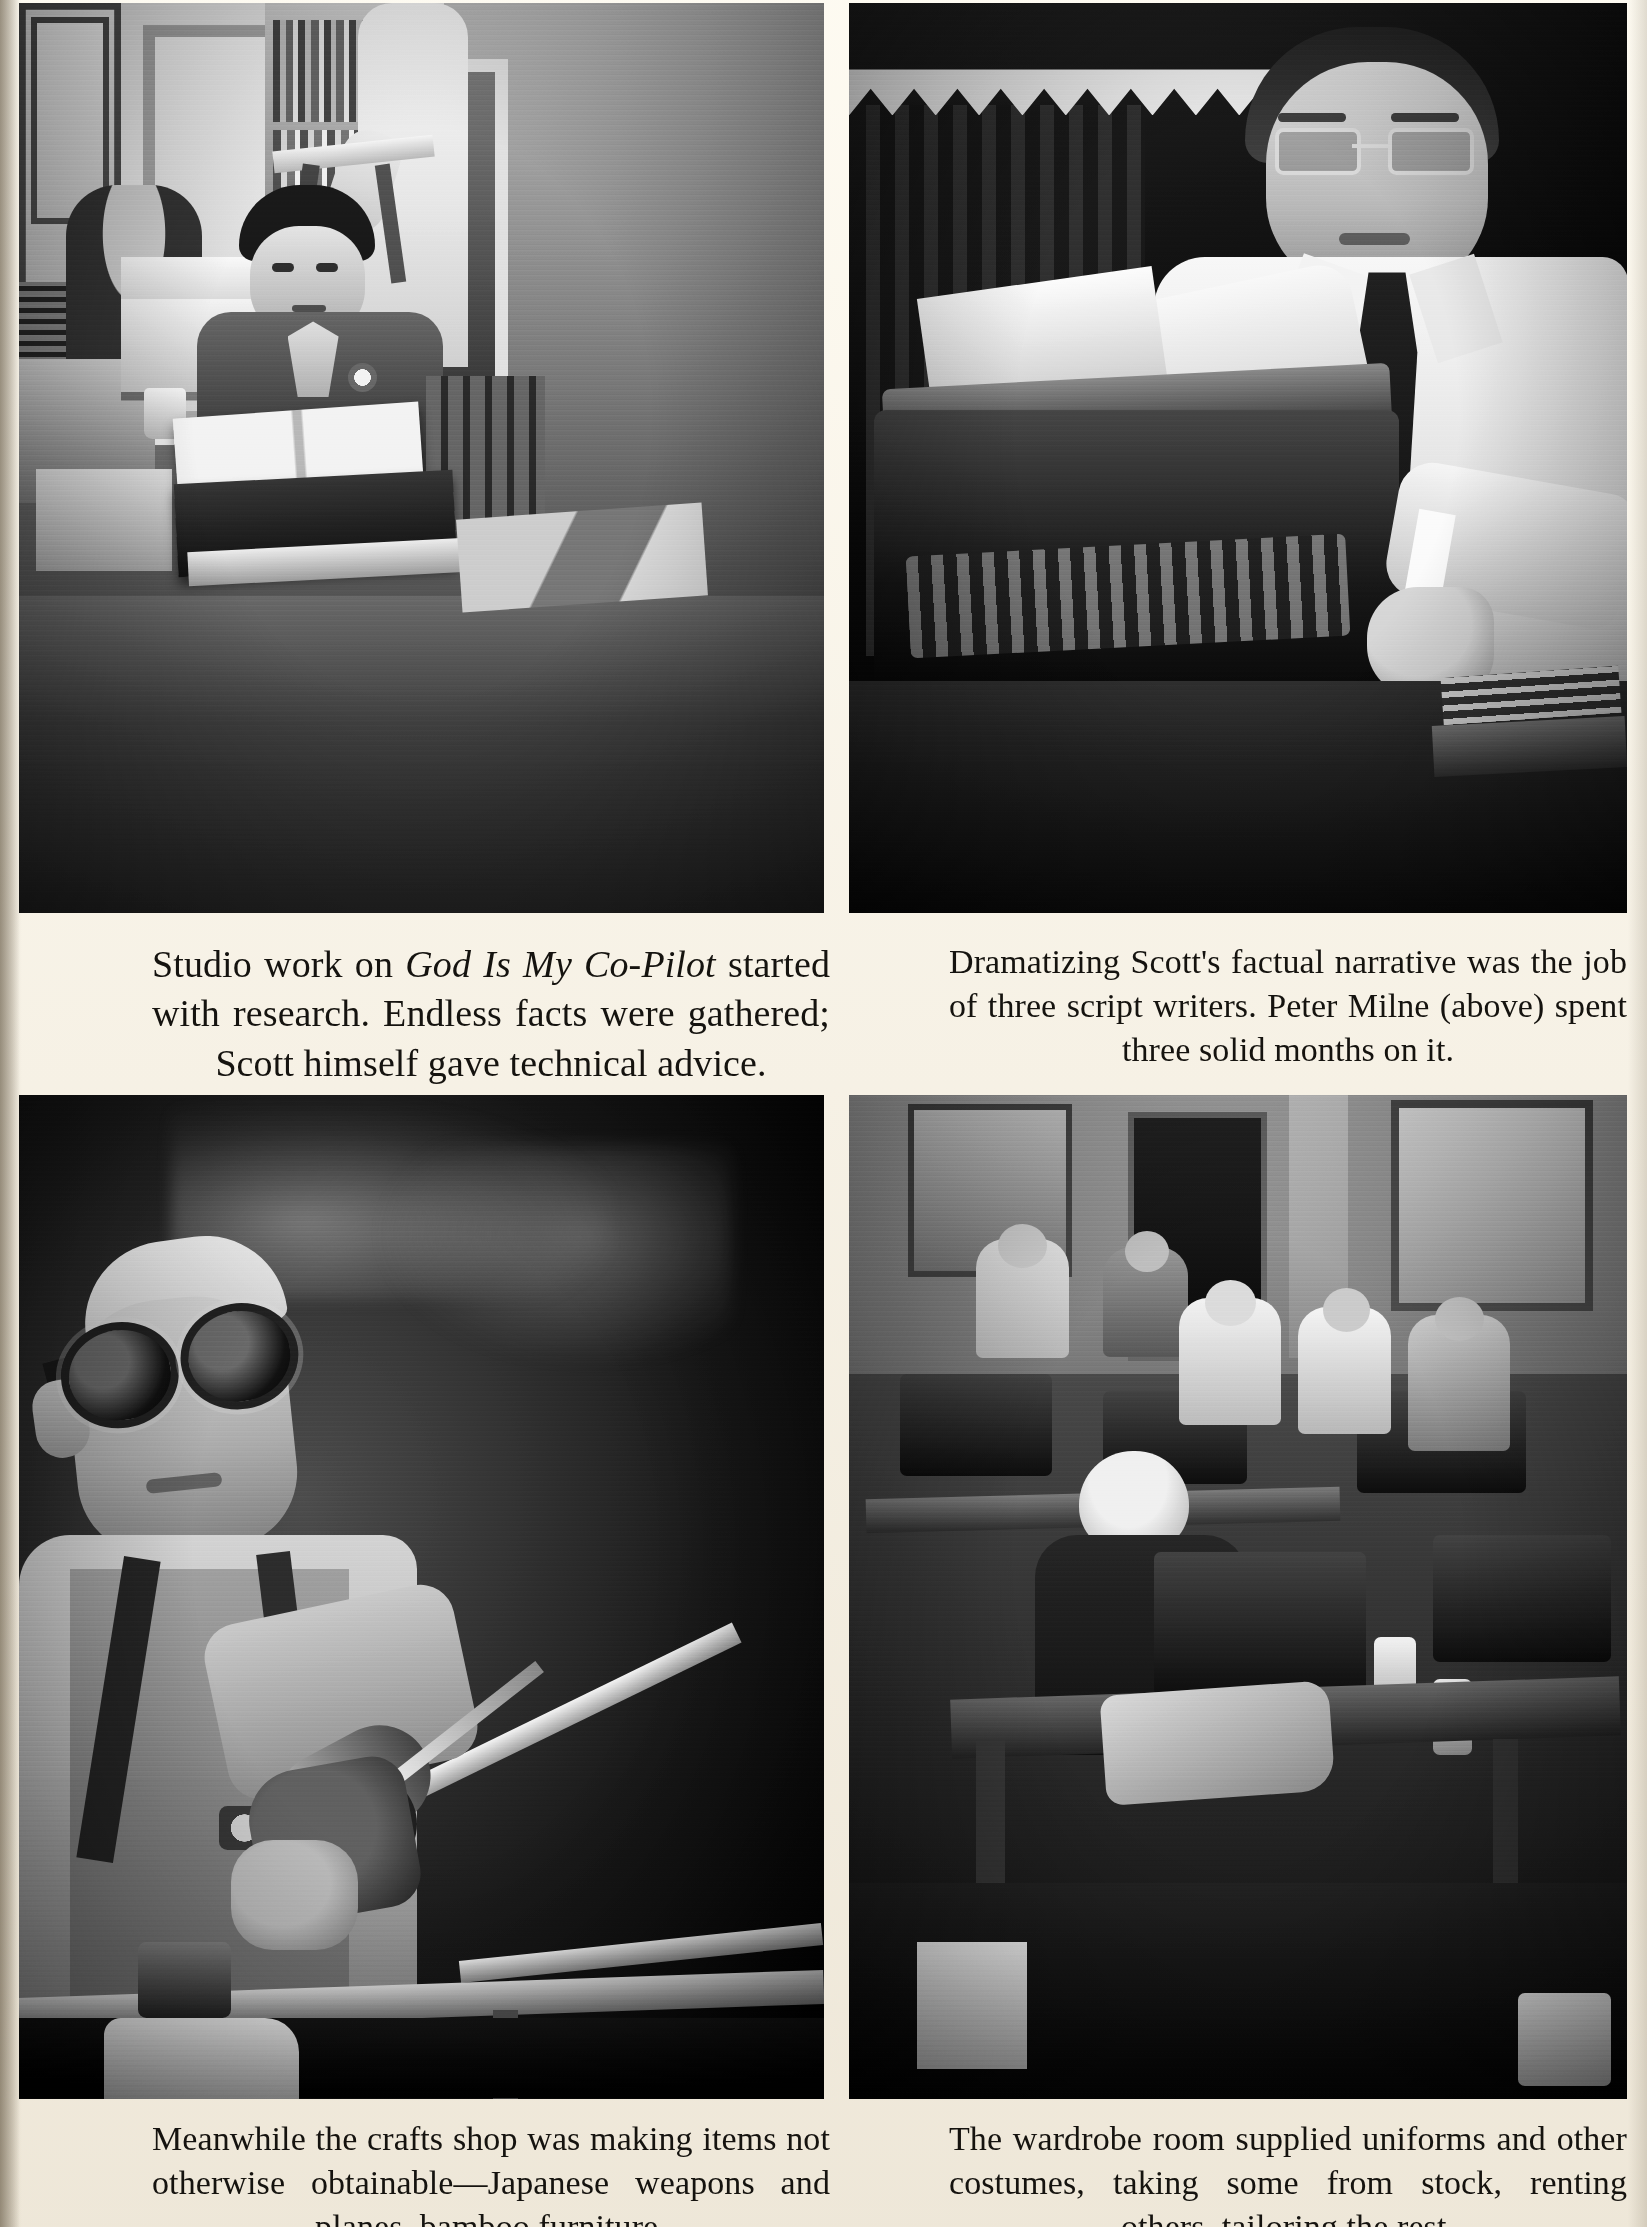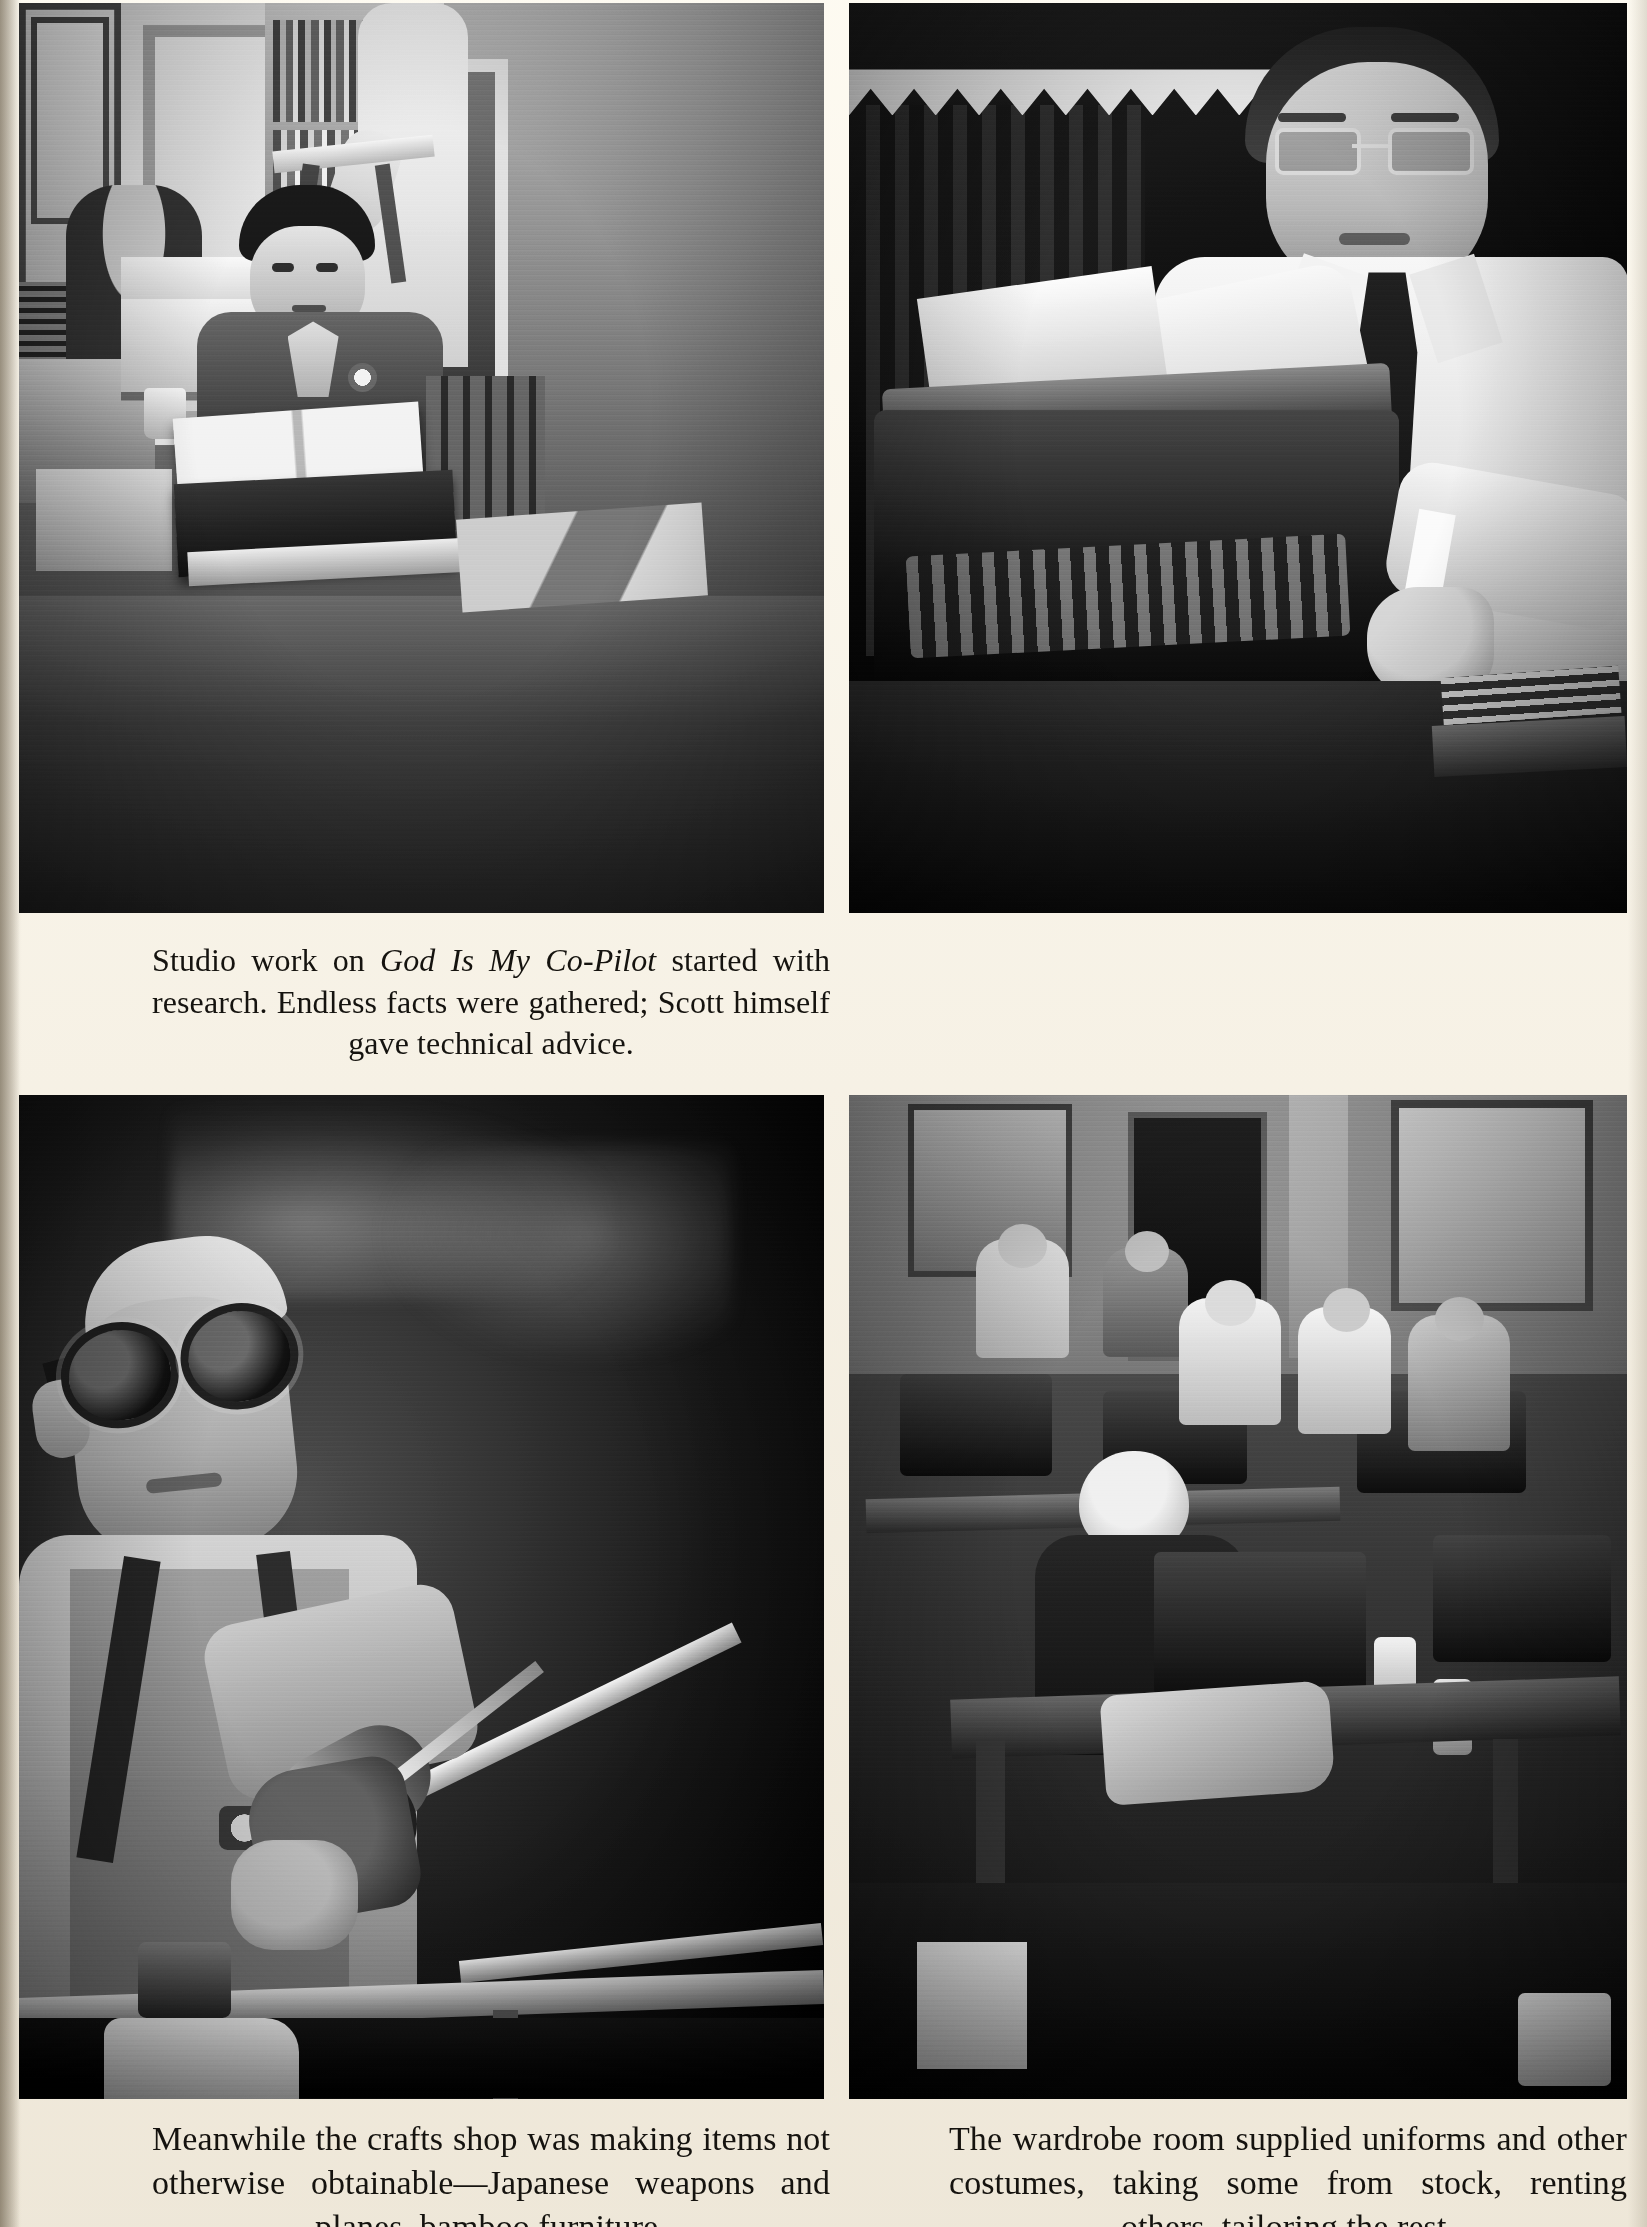--- a/index.html
+++ b/index.html
@@ -611,21 +611,21 @@
     line-height: 1.30;
     letter-spacing: 0.1px;
   }
   .caption p {
     margin: 0;
     text-align: justify;
     text-align-last: center;
   }
   .caption .ital { font-style: italic; }
 
-  #cap1 { left: 152px; top: 940px; width: 678px; font-size: 32px; }
+  #cap1 { left: 152px; top: 940px; width: 678px; font-size: 38px; }
   #cap2 { left: 949px; top: 940px; width: 678px; font-size: 34px; }
   #cap3 { left: 152px; top: 2117px; width: 678px; font-size: 34px; }
   #cap4 { left: 949px; top: 2117px; width: 678px; font-size: 34px; }
 
   .gutter-left {
     position:absolute; left:0; top:0; width:20.3px; height:2227px;
     background: linear-gradient(90deg, rgba(90,78,58,0.55), rgba(240,234,221,0));
   }
   .edge-shade {
     position:absolute; right:0; top:0; width:18.6px; height:2227px;
@@ -792,20 +792,23 @@
     </div>
 
   </div>
 
   <div class="caption" id="cap1">
     <p>
       <span>Studio work on </span><span class="ital">God Is My Co-Pilot</span><span> started with research. Endless facts were gathered; Scott himself gave technical advice.</span>
     </p>
   </div>
 
+  <div class="caption" id="cap2">
+    <p>Dramatizing Scott's factual narrative was the job of three script writers. Peter Milne (above) spent three solid months on it.</p>
+  </div>
 
   <div class="caption" id="cap3">
     <p>Meanwhile the crafts shop was making items not otherwise obtainable—Japanese weapons and planes, bamboo furniture.</p>
   </div>
 
   <div class="caption" id="cap4">
     <p>The wardrobe room supplied uniforms and other costumes, taking some from stock, renting others, tailoring the rest.</p>
   </div>
 
 </div>

